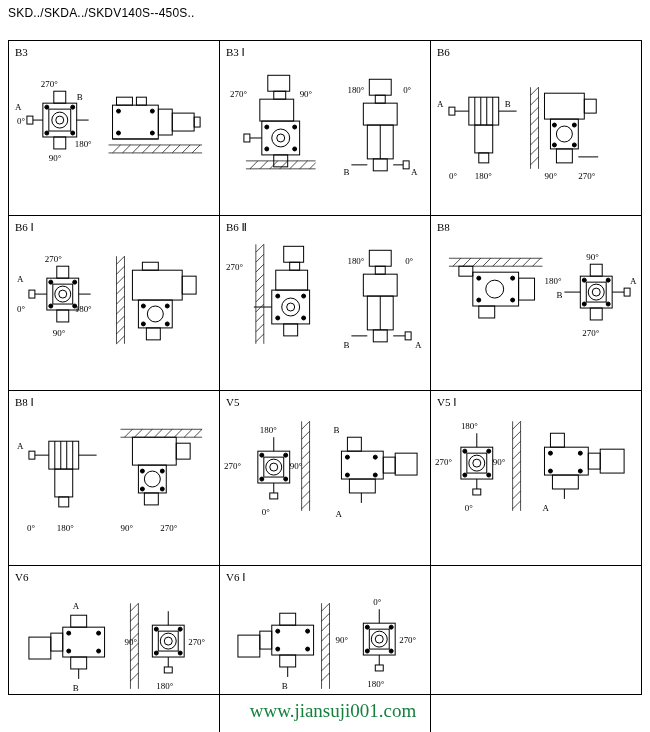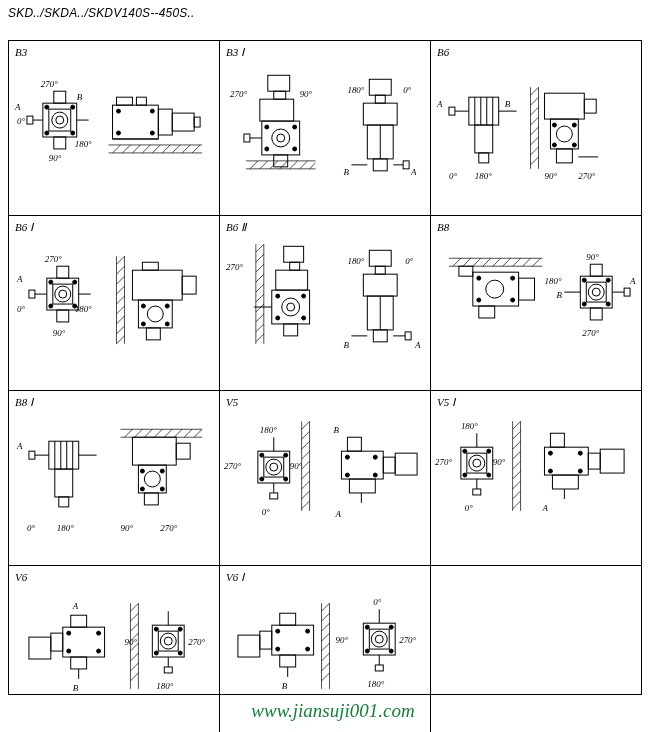--- a/index.html
+++ b/index.html
@@ -3,21 +3,21 @@
 <meta charset="utf-8">
 <style>
   html,body{margin:0;padding:0;}
   body{
     width:650px;height:732px;
     background:#ffffff;
     font-family:"Liberation Sans", sans-serif;
     color:#000;
     overflow:hidden;
   }
-  .page{position:relative;width:518px;height:732px;font-style:italic;}
+  .page{position:relative;width:518px;height:732px;}
 
   .title{
     position:absolute;left:8px;top:6px;
     font-size:12px;letter-spacing:0.2px;
   }
 
   .grid{
     position:absolute;left:8px;top:40px;
     width:634px;height:655px;
     border:1px solid #000;

